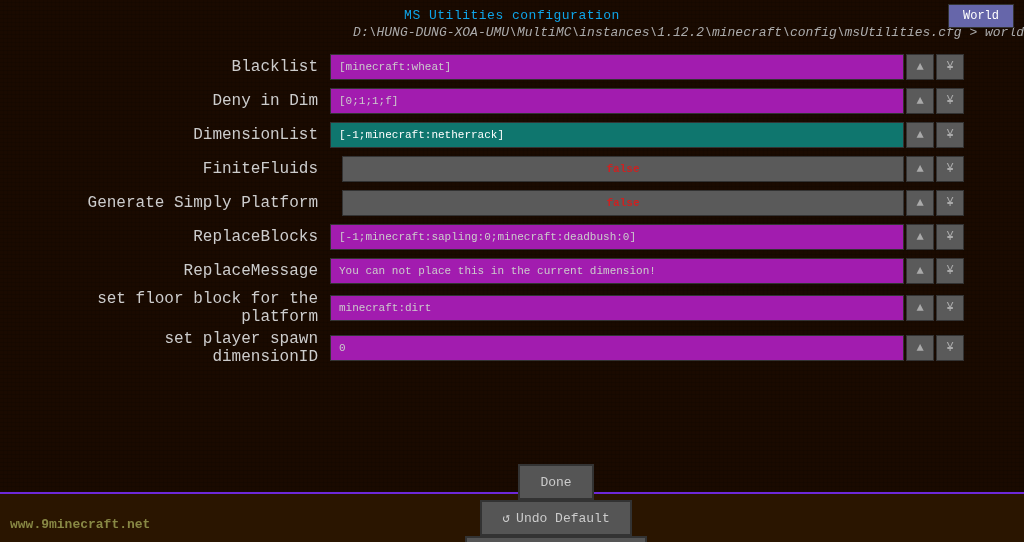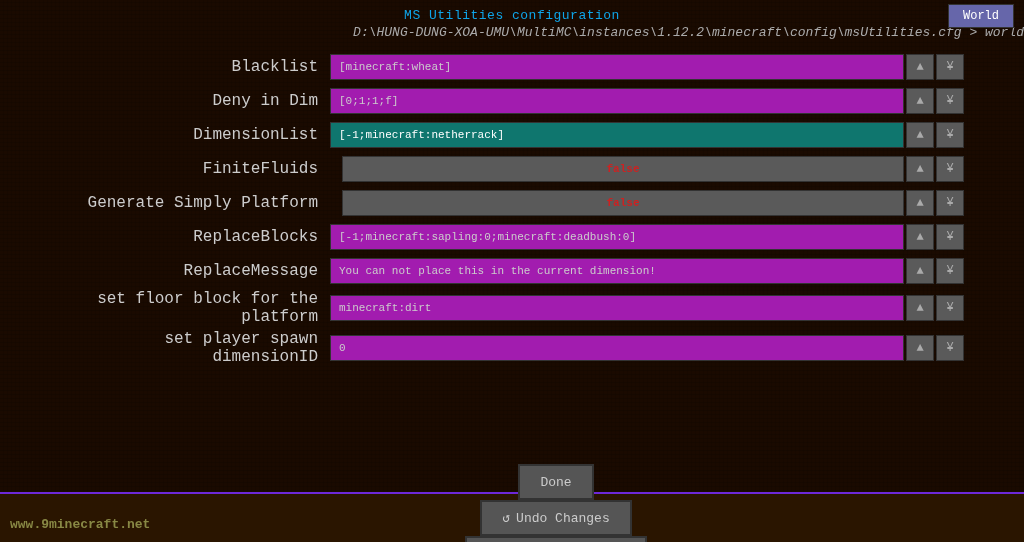--- a/index.html
+++ b/index.html
@@ -285,20 +285,20 @@
       </div>
     </div>
   </div>
 
 <div class="footer">
   <div class="watermark">www.9minecraft.net</div>
   <div class="footer-buttons">
     <button class="footer-btn done-btn">Done</button>
     <button class="footer-btn">
       <span>↺</span>
-      <span>Undo Changes</span>
+      <span>Undo Default</span>
     </button>
     <button class="footer-btn">
       <span>¥</span>
       <span>Reset to Default</span>
     </button>
   </div>
 </div>
 
 </body></html>

